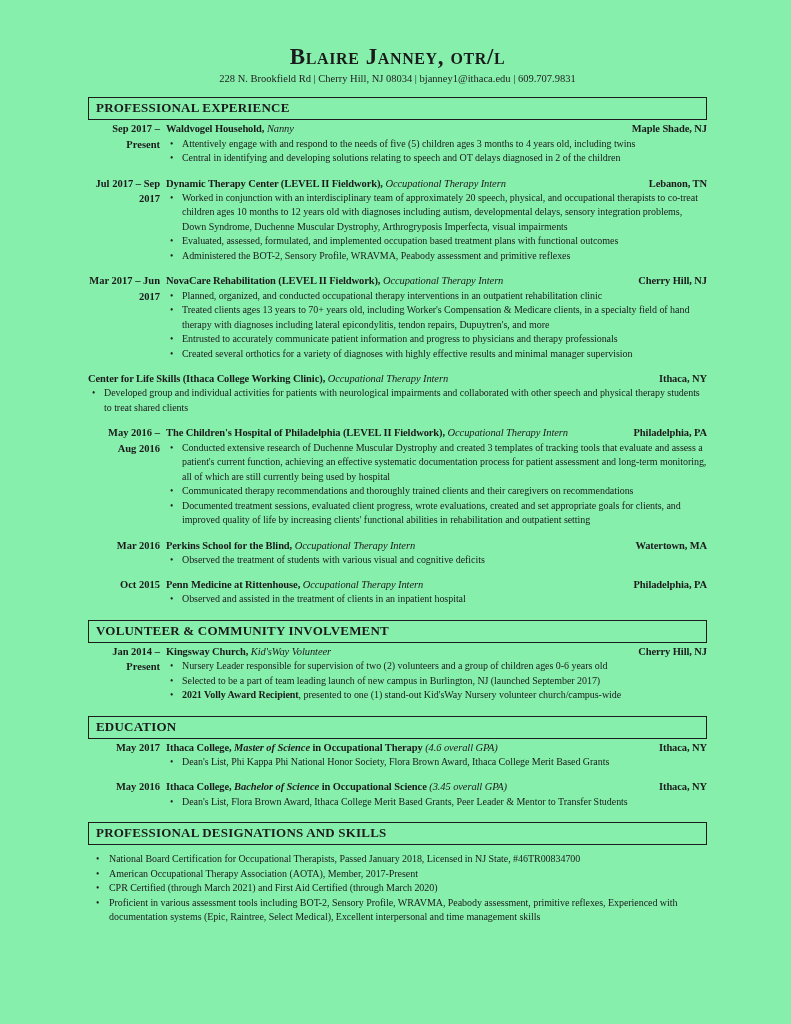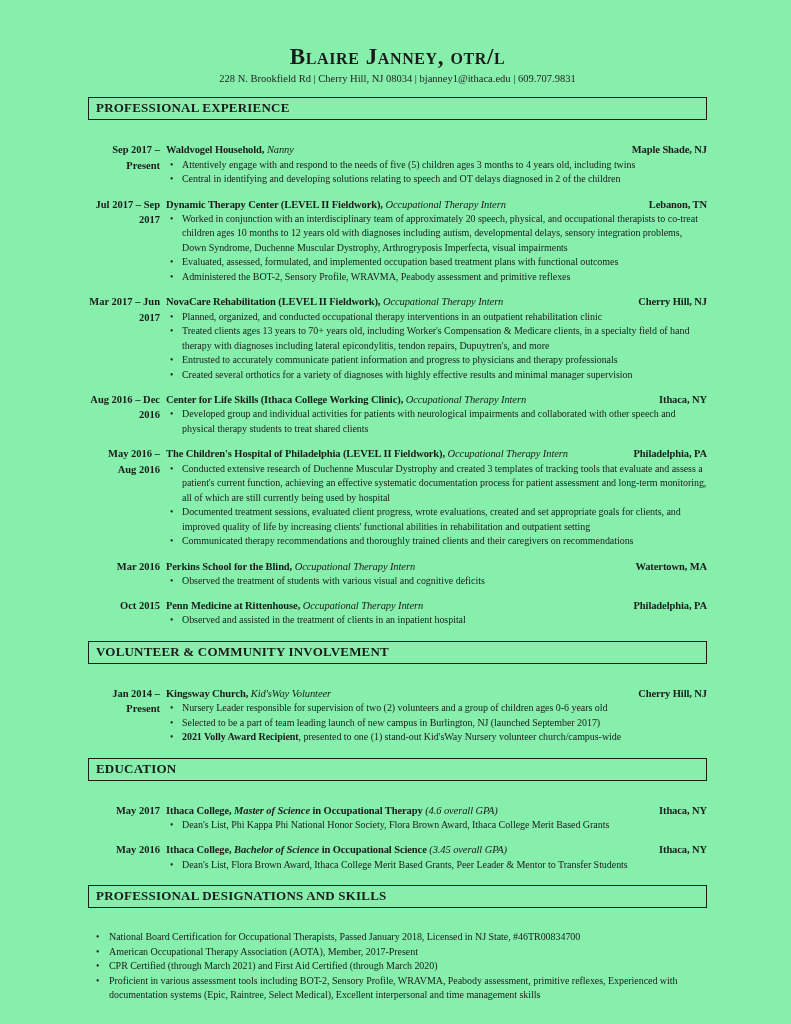--- a/index.html
+++ b/index.html
@@ -25,21 +25,21 @@
     font-size: 10.5px;
     margin-top: 3px;
     color: #222222;
   }
   .section-box {
     border: 1.5px solid #1c1c1c;
     padding: 2px 7px 3px 7px;
     font-weight: bold;
     font-size: 13px;
     letter-spacing: 0.2px;
-    margin: 13px 0 22px 0;
+    margin: 13px 0 1px 0;
   }
   .entry { display: flex; margin-bottom: 10px; }
   .date {
     flex: 0 0 78px; width: 78px;
     font-weight: bold;
     font-size: 10.5px;
     line-height: 1.45;
     padding-right: 6px;
     text-align: right;
   }
@@ -113,40 +113,39 @@
         <span class="loc">Cherry Hill, NJ</span>
       </div>
       <div class="bullet">Planned, organized, and conducted occupational therapy interventions in an outpatient rehabilitation clinic</div>
       <div class="bullet">Treated clients ages 13 years to 70+ years old, including Worker's Compensation &amp; Medicare clients, in a specialty field of hand therapy with diagnoses including lateral epicondylitis, tendon repairs, Dupuytren's, and more</div>
       <div class="bullet">Entrusted to accurately communicate patient information and progress to physicians and therapy professionals</div>
       <div class="bullet">Created several orthotics for a variety of diagnoses with highly effective results and minimal manager supervision</div>
     </div>
   </div>
 
   <div class="entry">
-    <div class="date">Aug 2016 – Dec 2016</div>
     <div class="main">
       <div class="titleline">
         <span class="title"><span class="org">Center for Life Skills (Ithaca College Working Clinic),</span> <span class="role">Occupational Therapy Intern</span></span>
         <span class="loc">Ithaca, NY</span>
       </div>
       <div class="bullet">Developed group and individual activities for patients with neurological impairments and collaborated with other speech and physical therapy students to treat shared clients</div>
     </div>
   </div>
 
   <div class="entry">
     <div class="date">May 2016 – Aug 2016</div>
     <div class="main">
       <div class="titleline">
         <span class="title"><span class="org">The Children's Hospital of Philadelphia (LEVEL II Fieldwork),</span> <span class="role">Occupational Therapy Intern</span></span>
         <span class="loc">Philadelphia, PA</span>
       </div>
       <div class="bullet">Conducted extensive research of Duchenne Muscular Dystrophy and created 3 templates of tracking tools that evaluate and assess a patient's current function, achieving an effective systematic documentation process for patient assessment and long-term monitoring, all of which are still currently being used by hospital</div>
+      <div class="bullet">Communicated therapy recommendations and thoroughly trained clients and their caregivers on recommendations</div>
       <div class="bullet">Documented treatment sessions, evaluated client progress, wrote evaluations, created and set appropriate goals for clients, and improved quality of life by increasing clients' functional abilities in rehabilitation and outpatient setting</div>
-      <div class="bullet">Communicated therapy recommendations and thoroughly trained clients and their caregivers on recommendations</div>
     </div>
   </div>
 
   <div class="entry">
     <div class="date">Mar 2016</div>
     <div class="main">
       <div class="titleline">
         <span class="title"><span class="org">Perkins School for the Blind,</span> <span class="role">Occupational Therapy Intern</span></span>
         <span class="loc">Watertown, MA</span>
       </div>

